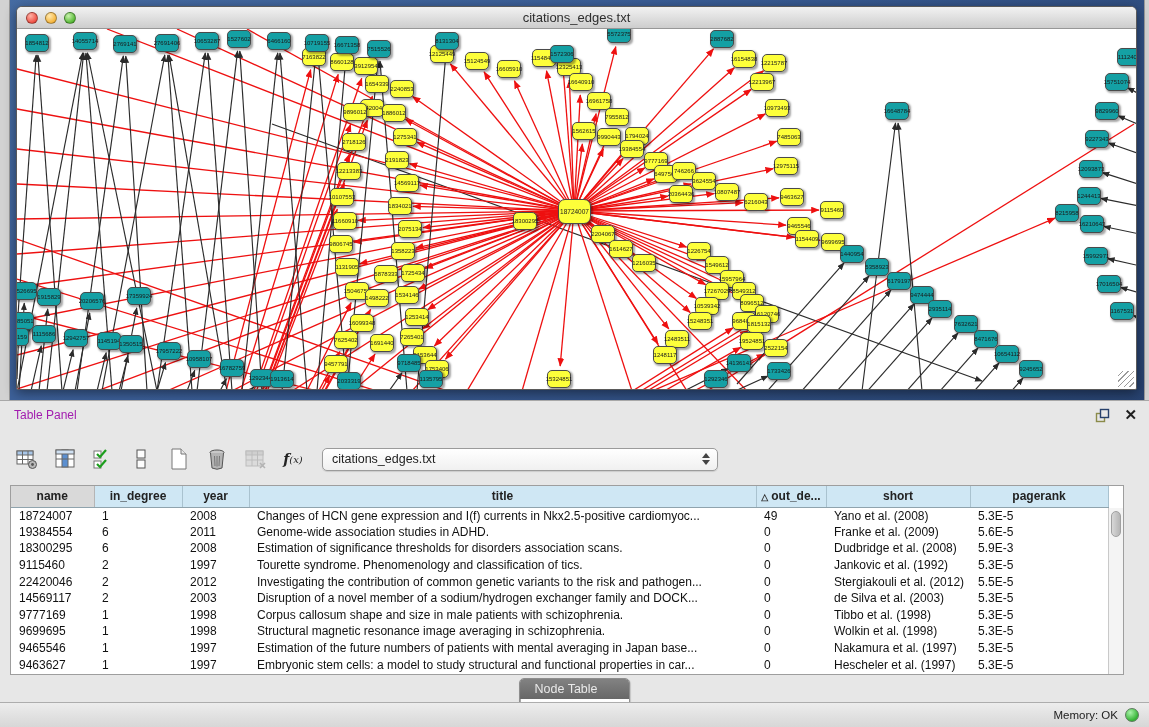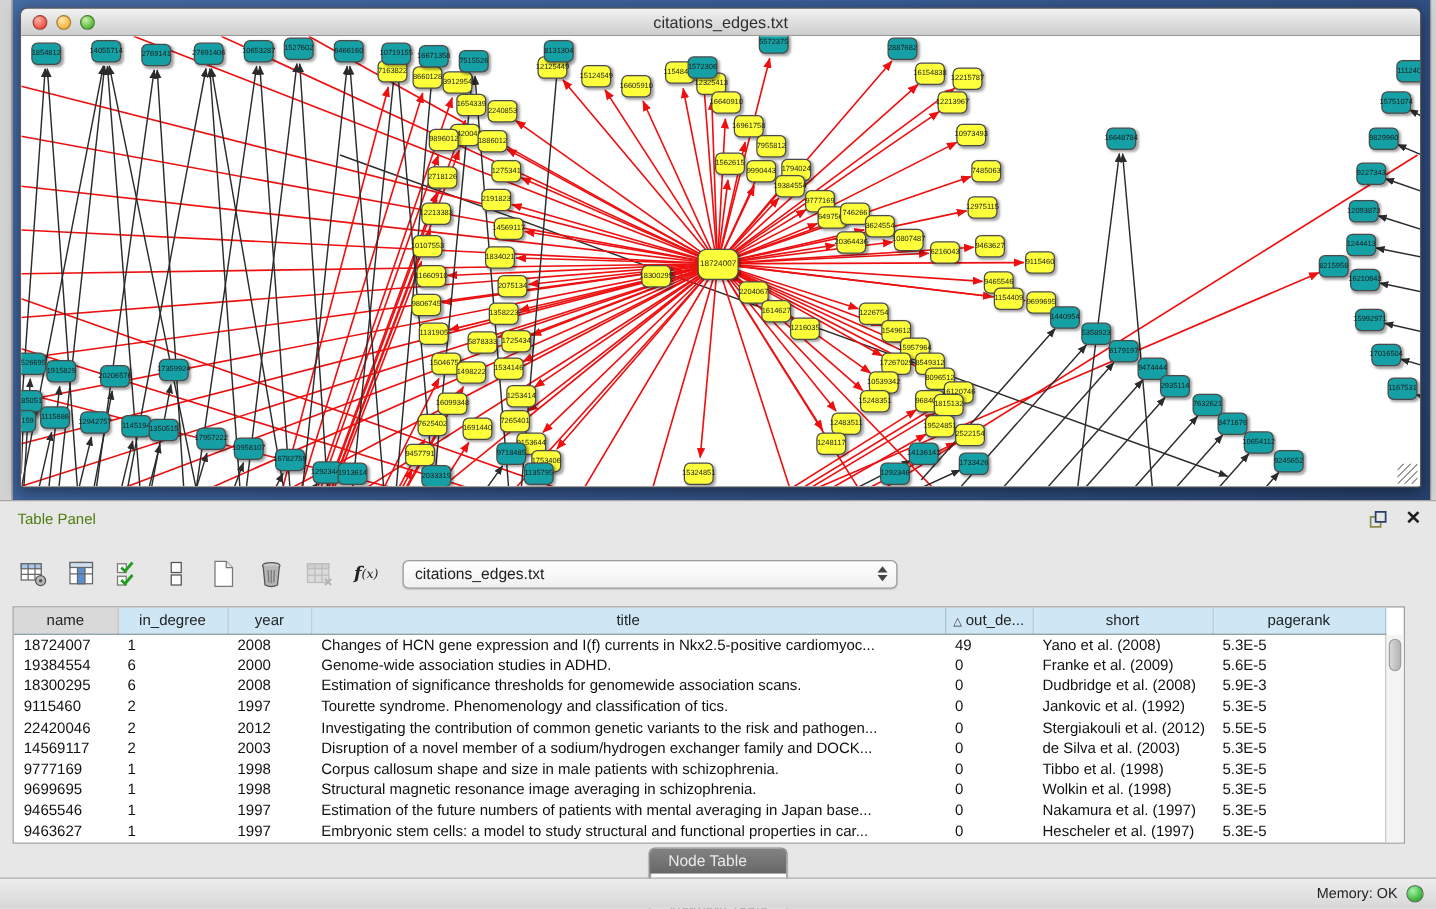--- a/index.html
+++ b/index.html
@@ -39,21 +39,21 @@
   .n.y { background:#fdff3a; }
   .n.t { background:#14a0a4; }
   .n.big { width:33px; height:25px; font-size:6.5px; border-radius:7px; }
   .grip { position:absolute; right:2px; bottom:2px; width:16px; height:16px;
     background:repeating-linear-gradient(135deg,transparent 0 3px,#9a9a9a 3px 4px); }
 
   
   .table-panel { position:absolute; left:0; top:400px; width:1149px; height:327px;
     background:#e7e7e7; border-top:1px solid #a8a8a8; }
   .panel-head { height:28px; display:flex; align-items:center; padding:0 12px 0 14px; }
-  .panel-title { font-size:12px; color:#4d7c0f; flex:1; }
+  .panel-title { font-size:12px; color:#a21caf; flex:1; }
   .panel-btn { display:flex; align-items:center; margin-left:14px; cursor:default; }
   .close-x { font-size:15px; font-weight:bold; color:#1e1e1e; line-height:14px; }
 
   .toolbar { position:absolute; left:14px; top:38px; height:40px; display:flex;
     align-items:center; gap:12px; }
   .tb-icon { width:26px; height:26px; display:flex; align-items:center; justify-content:center; }
   .fx { font-family:"DejaVu Serif",serif; font-style:italic; font-weight:bold;
     font-size:14px; color:#222; }
   .fx small { font-size:10px; font-weight:normal; }
   .combo { width:396px; height:23px; margin-left:4px; border:1px solid #9b9b9b; border-radius:5px;
@@ -62,21 +62,21 @@
     box-shadow:0 1px 1px rgba(0,0,0,.12); }
   .combo-arrows { position:absolute; right:7px; top:4px; display:flex; flex-direction:column; gap:2px; }
   .tri-up { width:0;height:0;border-left:4px solid transparent;border-right:4px solid transparent;
     border-bottom:5px solid #444; }
   .tri-dn { width:0;height:0;border-left:4px solid transparent;border-right:4px solid transparent;
     border-top:5px solid #444; }
 
   .tablebox { position:absolute; left:10px; top:84px; width:1114px; height:190px;
     background:#fff; border:1px solid #9e9e9e; overflow:hidden; }
   table.grid { border-collapse:collapse; table-layout:fixed; width:1097px; }
-  table.grid th { height:21px; font-size:12px; font-weight:normal; color:#222;
+  table.grid th { height:21px; font-size:12px; font-weight:bold; color:#222;
     background:#cfe7f4; border-right:1px solid #a9c2cf; border-bottom:1px solid #8fa3ad;
     text-align:center; overflow:hidden; white-space:nowrap; }
   table.grid th.c-gray { background:#d9d9d9; border-right:1px solid #b5b5b5; }
   table.grid td { height:16.6px; font-size:12px; color:#111; padding:0 4px 0 8px;
     white-space:nowrap; overflow:hidden; }
   .sort-tri { font-size:9px; margin-right:3px; color:#333; }
   .vscroll { position:absolute; right:0; top:22px; bottom:0; width:15px;
     background:#f4f4f4; border-left:1px solid #c9c9c9; }
   .vthumb { position:absolute; left:2px; top:3px; width:10px; height:26px; border-radius:6px;
     background:linear-gradient(90deg,#d8d8d8,#b5b5b5); border:1px solid #a0a0a0; }
@@ -556,31 +556,31 @@
             <td>1</td>
             <td>2008</td>
             <td>Changes of HCN gene expression and I(f) currents in Nkx2.5-positive cardiomyoc...</td>
             <td>49</td>
             <td>Yano et al. (2008)</td>
             <td>5.3E-5</td>
           </tr>
           <tr>
             <td>19384554</td>
             <td>6</td>
-            <td>2000</td>
+            <td>2011</td>
             <td>Genome-wide association studies in ADHD.</td>
             <td>0</td>
             <td>Franke et al. (2009)</td>
             <td>5.6E-5</td>
           </tr>
           <tr>
             <td>18300295</td>
             <td>6</td>
             <td>2008</td>
-            <td>Estimation of significance thresholds for genomewide association scans.</td>
+            <td>Estimation of significance thresholds for disorders association scans.</td>
             <td>0</td>
             <td>Dudbridge et al. (2008)</td>
             <td>5.9E-3</td>
           </tr>
           <tr>
             <td>9115460</td>
             <td>2</td>
             <td>1997</td>
             <td>Tourette syndrome. Phenomenology and classification of tics.</td>
             <td>0</td>

